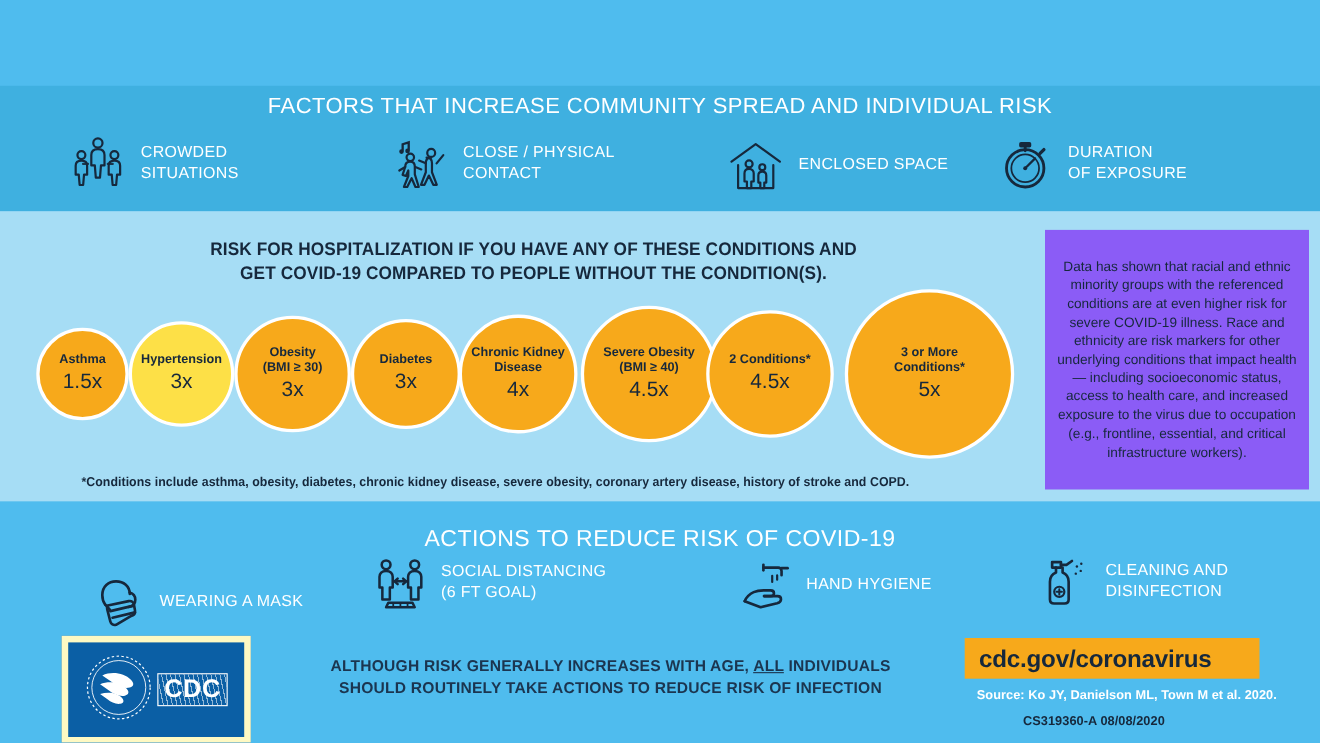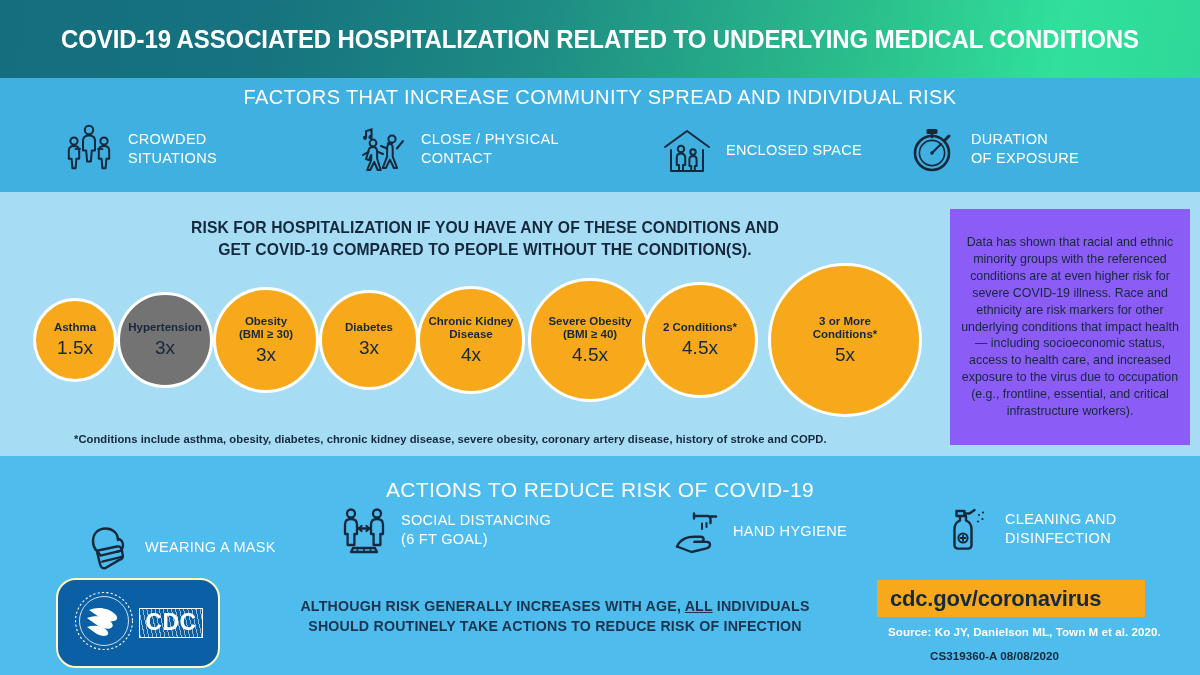--- a/index.html
+++ b/index.html
@@ -94,21 +94,21 @@
   .action-item{position:absolute;display:flex;align-items:center;gap:13px;}
   .action-icon{width:48px;height:48px;flex:0 0 auto;display:block;}
   .action-label{
     color:#ffffff;font-size:14.5px;line-height:1.32;letter-spacing:0.3px;
     white-space:pre-line;
   }
 
   
   .cdc-logo{
     position:absolute;left:56px;top:578px;width:160px;height:86px;
-    background:#0B5FA5;border:2px solid #fef9c3;border-radius:20px;
+    background:#0B5FA5;border:6px solid #fef9c3;border-radius:0;
     display:flex;align-items:center;justify-content:center;gap:4px;
   }
   .hhs-seal{width:62px;height:62px;flex:0 0 auto;}
   .cdc-word{
     border:1.6px solid #ffffff;padding:2px 5px 3px 5px;
     color:#ffffff;font-size:23px;font-weight:bold;letter-spacing:0.5px;
     line-height:1;position:relative;overflow:hidden;
   }
   .cdc-word span{position:relative;z-index:2;}
   .cdc-word:before{
@@ -139,23 +139,20 @@
     color:#16283C;font-size:11.6px;font-weight:bold;letter-spacing:0.05px;
   }
 
   svg{overflow:visible;}
 </style>
 </head>
 <body>
 
 <div id="page">
 
-  <div class="header">
-    <div class="header-title">COVID-19 ASSOCIATED HOSPITALIZATION RELATED TO UNDERLYING MEDICAL CONDITIONS</div>
-  </div>
 
   <div class="factors-band"></div>
   <div class="band-heading factors-heading">FACTORS THAT INCREASE COMMUNITY SPREAD AND INDIVIDUAL RISK</div>
 
   <div class="factor-item" style="left:62px;top:122px;">
     <span>
       <svg class="factor-icon" viewBox="0 0 54 54" fill="none" stroke="#16283C" stroke-width="2" stroke-linecap="round" stroke-linejoin="round">
         <circle cx="27" cy="8" r="4.2"></circle>
         <path d="M27 13.5c-4 0-6 2.3-6 5.4v9.5h3.2l.9 11h3.8l.9-11H33v-9.5c0-3.1-2-5.4-6-5.4z"></path>
         <circle cx="12" cy="19" r="3.6"></circle>
@@ -217,21 +214,21 @@
 
   <div class="risk-section"></div>
   <div class="risk-heading">RISK FOR HOSPITALIZATION IF YOU HAVE ANY OF THESE CONDITIONS AND
 GET COVID-19 COMPARED TO PEOPLE WITHOUT THE CONDITION(S).</div>
 
   <div class="circles" id="circles-host">
       <div class="circle" style="width: 84px; height: 84px; left: 33px; top: 106px; z-index: 1; background: rgb(247, 169, 27);">
         <div class="c-name" style="white-space: pre-line;">Asthma</div>
         <div class="c-val">1.5x</div>
       </div>
-      <div class="circle" style="width: 96px; height: 96px; left: 117px; top: 100px; z-index: 2; background: #737373;">
+      <div class="circle" style="width: 96px; height: 96px; left: 117px; top: 100px; z-index: 2; background: #fde047;">
         <div class="c-name" style="white-space: pre-line;">Hypertension</div>
         <div class="c-val">3x</div>
       </div>
       <div class="circle" style="width: 106px; height: 106px; left: 213px; top: 95px; z-index: 3; background: rgb(247, 169, 27);">
         <div class="c-name" style="white-space: pre-line;">Obesity
 (BMI ≥ 30)</div>
         <div class="c-val">3x</div>
       </div>
       <div class="circle" style="width: 100px; height: 100px; left: 319px; top: 98px; z-index: 4; background: rgb(247, 169, 27);">
         <div class="c-name" style="white-space: pre-line;">Diabetes</div>

